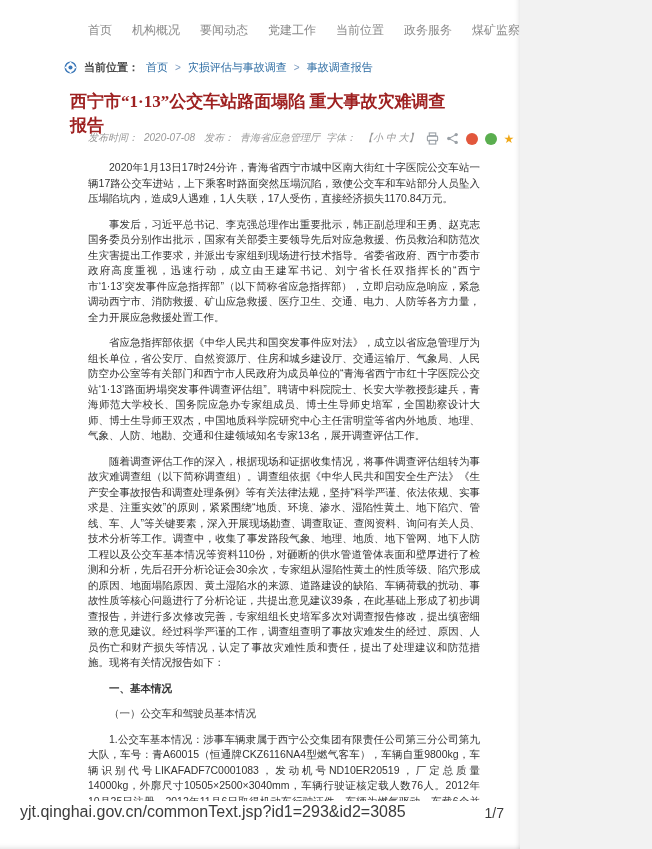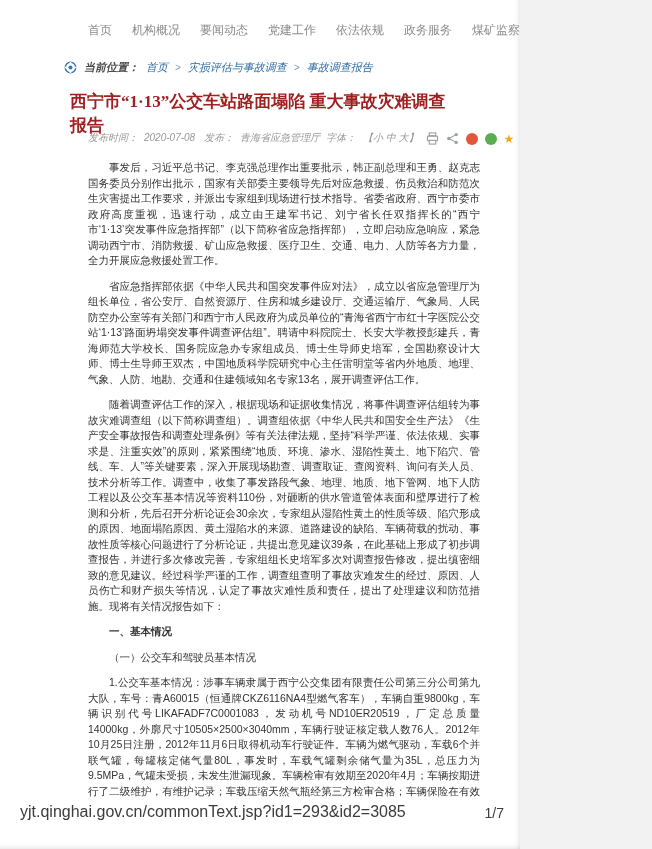--- a/index.html
+++ b/index.html
@@ -24,21 +24,20 @@
     font-size: 12px; color: #8a8a8a;
   }
   .nav-item { cursor: pointer; }
 
   
   .breadcrumb {
     position: absolute; top: 60px; left: 64px; right: 20px;
     display: flex; align-items: center; gap: 7px;
     font-size: 11px; color: #444;
     white-space: nowrap;
-    font-style: italic;
   }
   .bc-icon { width: 13px; height: 13px; display: inline-block; flex: 0 0 auto; }
   .bc-label { font-weight: bold; color: #4a4a4a; }
   .bc-link { color: #2e6da4; text-decoration: none; cursor: pointer; }
   .bc-sep { color: #7d9cc0; font-size: 10px; }
 
   
   .title {
     position: absolute; top: 90px; left: 70px; right: 70px;
     text-align: left;
@@ -91,21 +90,21 @@
 </head>
 <body>
 
 <div class="page">
 
   <div class="topnav">
     <span class="nav-item">首页</span>
     <span class="nav-item">机构概况</span>
     <span class="nav-item">要闻动态</span>
     <span class="nav-item">党建工作</span>
-    <span class="nav-item">依法依规</span>
+    <span class="nav-item">当前位置</span>
     <span class="nav-item">政务服务</span>
     <span class="nav-item">煤矿监察</span>
     <span class="nav-item">政策法规</span>
     <span class="nav-item">互动交流</span>
   </div>
 
   <div class="breadcrumb">
     <span class="bc-icon">
       <svg viewBox="0 0 14 14" width="13" height="13">
         <circle cx="7" cy="7" r="5.6" fill="none" stroke="#3a77b8" stroke-width="1.6"></circle>
@@ -146,20 +145,21 @@
           <path d="M3 7 L11 2.8 M3 7 L11 11.2" stroke="#9aa0a6" stroke-width="1.1" fill="none"></path>
         </svg>
       </span>
       <span class="dot-icon dot-red"></span>
       <span class="dot-icon dot-green"></span>
       <span class="star-icon">★</span>
     </div>
   </div>
 
   <div class="content">
+    <p>2020年1月13日17时24分许，青海省西宁市城中区南大街红十字医院公交车站一辆17路公交车进站，上下乘客时路面突然压塌沉陷，致使公交车和车站部分人员坠入压塌陷坑内，造成9人遇难，1人失联，17人受伤，直接经济损失1170.84万元。</p>
     <p>事发后，习近平总书记、李克强总理作出重要批示，韩正副总理和王勇、赵克志国务委员分别作出批示，国家有关部委主要领导先后对应急救援、伤员救治和防范次生灾害提出工作要求，并派出专家组到现场进行技术指导。省委省政府、西宁市委市政府高度重视，迅速行动，成立由王建军书记、刘宁省长任双指挥长的“西宁市‘1·13’突发事件应急指挥部”（以下简称省应急指挥部），立即启动应急响应，紧急调动西宁市、消防救援、矿山应急救援、医疗卫生、交通、电力、人防等各方力量，全力开展应急救援处置工作。</p>
     <p>省应急指挥部依据《中华人民共和国突发事件应对法》，成立以省应急管理厅为组长单位，省公安厅、自然资源厅、住房和城乡建设厅、交通运输厅、气象局、人民防空办公室等有关部门和西宁市人民政府为成员单位的“青海省西宁市红十字医院公交站‘1·13’路面坍塌突发事件调查评估组”。聘请中科院院士、长安大学教授彭建兵，青海师范大学校长、国务院应急办专家组成员、博士生导师史培军，全国勘察设计大师、博士生导师王双杰，中国地质科学院研究中心主任雷明堂等省内外地质、地理、气象、人防、地勘、交通和住建领域知名专家13名，展开调查评估工作。</p>
     <p>随着调查评估工作的深入，根据现场和证据收集情况，将事件调查评估组转为事故灾难调查组（以下简称调查组）。调查组依据《中华人民共和国安全生产法》《生产安全事故报告和调查处理条例》等有关法律法规，坚持“科学严谨、依法依规、实事求是、注重实效”的原则，紧紧围绕“地质、环境、渗水、湿陷性黄土、地下陷穴、管线、车、人”等关键要素，深入开展现场勘查、调查取证、查阅资料、询问有关人员、技术分析等工作。调查中，收集了事发路段气象、地理、地质、地下管网、地下人防工程以及公交车基本情况等资料110份，对砸断的供水管道管体表面和壁厚进行了检测和分析，先后召开分析论证会30余次，专家组从湿陷性黄土的性质等级、陷穴形成的原因、地面塌陷原因、黄土湿陷水的来源、道路建设的缺陷、车辆荷载的扰动、事故性质等核心问题进行了分析论证，共提出意见建议39条，在此基础上形成了初步调查报告，并进行多次修改完善，专家组组长史培军多次对调查报告修改，提出缜密细致的意见建议。经过科学严谨的工作，调查组查明了事故灾难发生的经过、原因、人员伤亡和财产损失等情况，认定了事故灾难性质和责任，提出了处理建议和防范措施。现将有关情况报告如下：</p>
     <p class="sec-heading">一、基本情况</p>
     <p class="sub-heading">（一）公交车和驾驶员基本情况</p>
     <p>1.公交车基本情况：涉事车辆隶属于西宁公交集团有限责任公司第三分公司第九大队，车号：青A60015（恒通牌CKZ6116NA4型燃气客车），车辆自重9800kg，车辆识别代号LIKAFADF7C0001083，发动机号ND10ER20519，厂定总质量14000kg，外廓尺寸10505×2500×3040mm，车辆行驶证核定载人数76人。2012年10月25日注册，2012年11月6日取得机动车行驶证件。车辆为燃气驱动，车载6个并联气罐，每罐核定储气量80L，事发时，车载气罐剩余储气量为35L，总压力为9.5MPa，气罐未受损，未发生泄漏现象。车辆检审有效期至2020年4月；车辆按期进行了二级维护，有维护记录；车载压缩天然气瓶经第三方检审合格；车辆保险在有效期内；事发时车辆运行正常。</p>
 
   </div>
 
   <span class="footer-url">yjt.qinghai.gov.cn/commonText.jsp?id1=293&amp;id2=3085</span>

